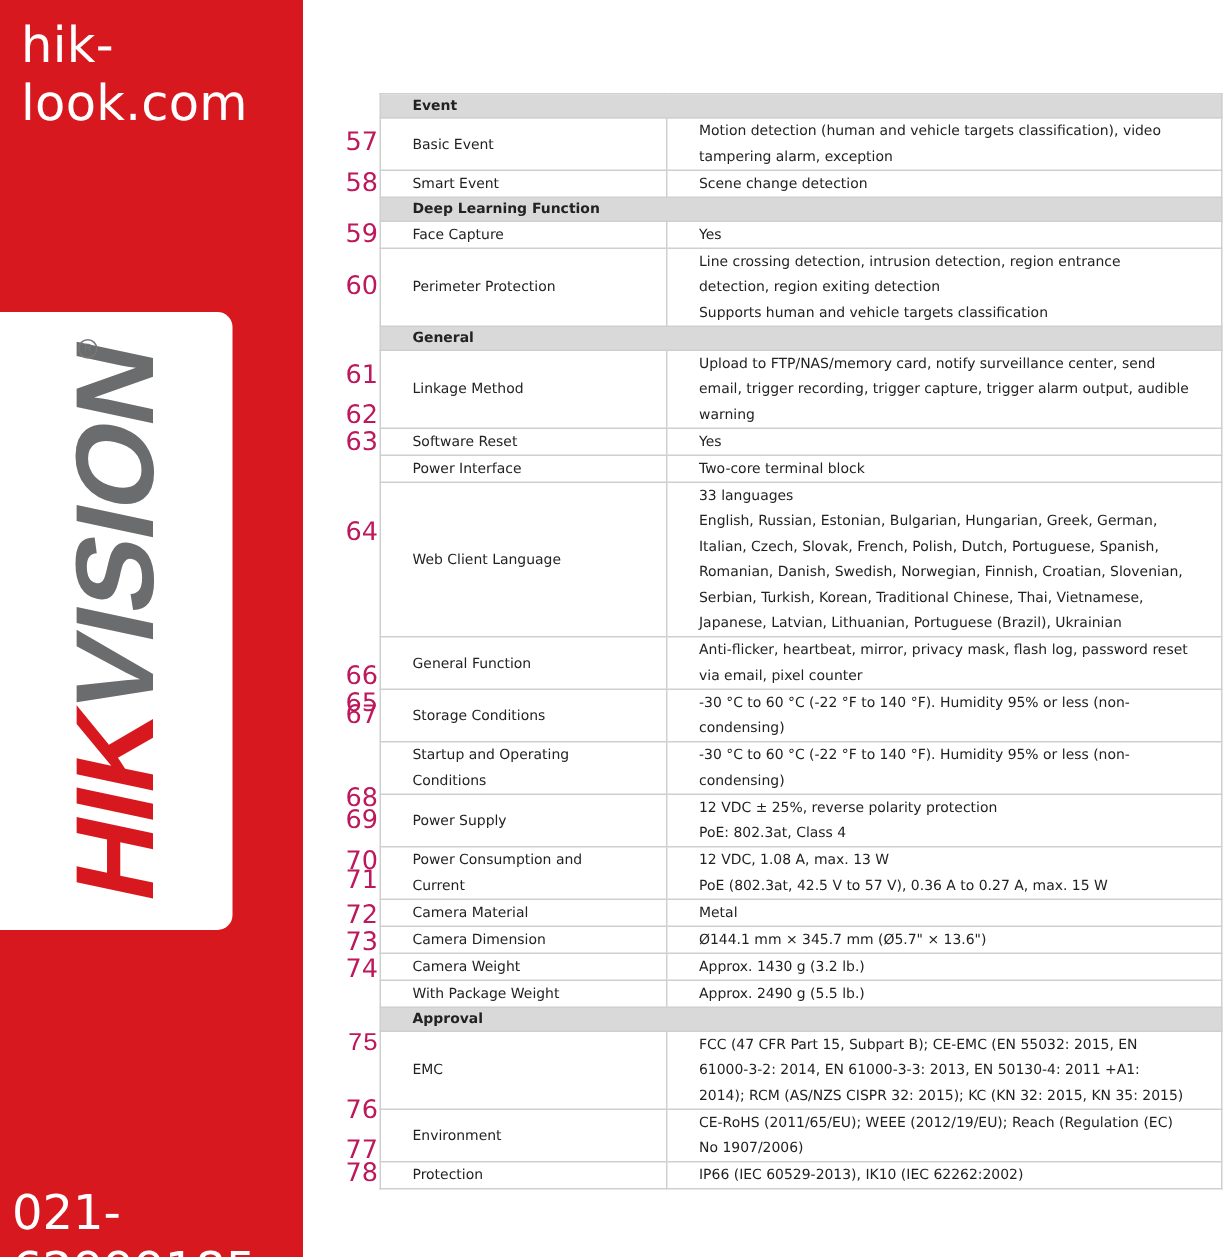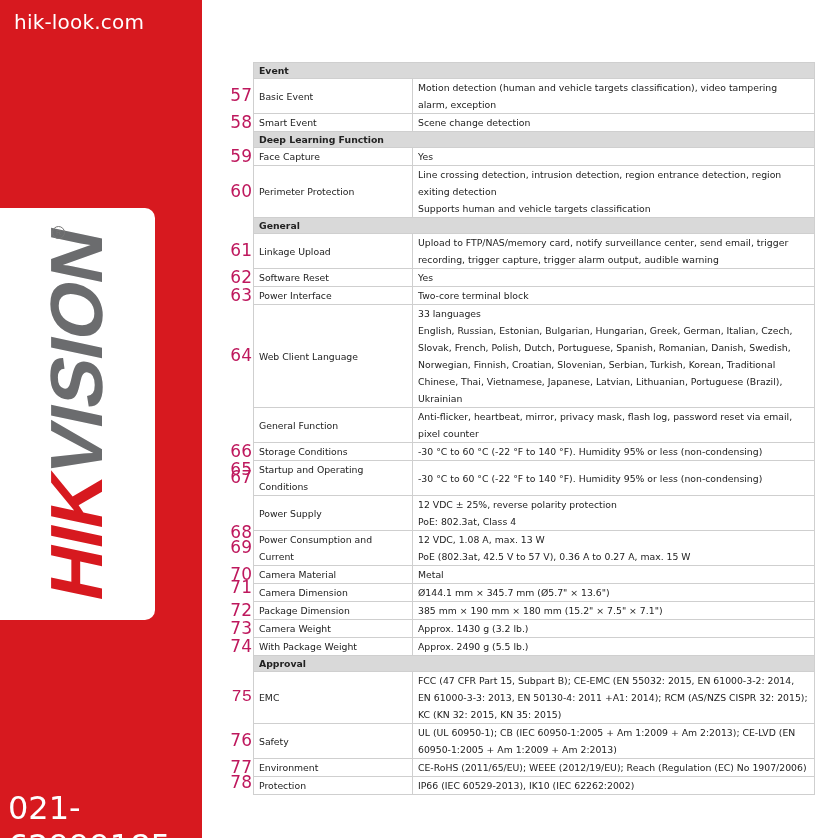--- a/index.html
+++ b/index.html
@@ -7,21 +7,21 @@
     width: 817px; height: 838px; position: relative; overflow: hidden;
     background: #ffffff;
     font-family: "Liberation Sans", sans-serif;
   }
   .sidebar {
     position: absolute; left: 0; top: 0; width: 202px; height: 838px;
     background: #d7191f;
   }
   .site-url {
     position: absolute; left: 14px; top: 10px;
-    color: #ffffff; font-size: 20px; letter-spacing: 0.2px;
+    color: #ffffff; font-size: 33px; letter-spacing: 0.2px;
     font-family: "DejaVu Sans", sans-serif; font-weight: normal;
   }
   .phone {
     position: absolute; left: 8px; top: 789px;
     color: #ffffff; font-size: 32px;
     font-family: "DejaVu Sans", sans-serif;
   }
   .logo-card {
     position: absolute; left: 0; top: 208px; width: 155px; height: 412px;
     background: #ffffff; border-radius: 0 10px 10px 0;
@@ -44,21 +44,21 @@
   .num {
     position: absolute; right: 0; color: #be185d;
     font-size: 17px; font-family: "DejaVu Sans", sans-serif;
   }
   table.spec {
     position: absolute; left: 253px; top: 62px; width: 562px;
     border-collapse: collapse;
     font-family: "DejaVu Sans", sans-serif; font-size: 9.3px; color: #222;
   }
   table.spec td {
-    border: 1px solid #cfcfcf; padding: 0 5px; line-height: 17px;
+    border: 1px solid #cfcfcf; padding: 0 21px; line-height: 17px;
     vertical-align: middle;
     margin-left: 12px;
   }
   table.spec td.k { width: 148px; }
   tr.section td {
     background: #d9d9d9; font-weight: bold; height: 15px; line-height: 15px;
   }
 </style>
 </head>
 <body>
@@ -127,21 +127,21 @@
         <td class="k">Perimeter Protection</td>
         <td>
           <div>Line crossing detection, intrusion detection, region entrance detection, region exiting detection</div>
           <div>Supports human and vehicle targets classification</div>
         </td>
       </tr>
       <tr class="section">
         <td colspan="2">General</td>
       </tr>
       <tr>
-        <td class="k">Linkage Upload</td>
+        <td class="k">Linkage Method</td>
         <td>
           <div>Upload to FTP/NAS/memory card, notify surveillance center, send email, trigger recording, trigger capture, trigger alarm output, audible warning</div>
         </td>
       </tr>
       <tr>
         <td class="k">Software Reset</td>
         <td>
           <div>Yes</div>
         </td>
       </tr>
@@ -196,50 +196,38 @@
           <div>Metal</div>
         </td>
       </tr>
       <tr>
         <td class="k">Camera Dimension</td>
         <td>
           <div>Ø144.1 mm × 345.7 mm (Ø5.7" × 13.6")</div>
         </td>
       </tr>
       <tr>
-        <td class="k">Package Dimension</td>
-        <td>
-          <div>385 mm × 190 mm × 180 mm (15.2" × 7.5" × 7.1")</div>
-        </td>
-      </tr>
-      <tr>
         <td class="k">Camera Weight</td>
         <td>
           <div>Approx. 1430 g (3.2 lb.)</div>
         </td>
       </tr>
       <tr>
         <td class="k">With Package Weight</td>
         <td>
           <div>Approx. 2490 g (5.5 lb.)</div>
         </td>
       </tr>
       <tr class="section">
         <td colspan="2">Approval</td>
       </tr>
       <tr>
         <td class="k">EMC</td>
         <td>
           <div>FCC (47 CFR Part 15, Subpart B); CE-EMC (EN 55032: 2015, EN 61000-3-2: 2014, EN 61000-3-3: 2013, EN 50130-4: 2011 +A1: 2014); RCM (AS/NZS CISPR 32: 2015); KC (KN 32: 2015, KN 35: 2015)</div>
-        </td>
-      </tr>
-      <tr>
-        <td class="k">Safety</td>
-        <td>
-          <div>UL (UL 60950-1); CB (IEC 60950-1:2005 + Am 1:2009 + Am 2:2013); CE-LVD (EN 60950-1:2005 + Am 1:2009 + Am 2:2013)</div>
         </td>
       </tr>
       <tr>
         <td class="k">Environment</td>
         <td>
           <div>CE-RoHS (2011/65/EU); WEEE (2012/19/EU); Reach (Regulation (EC) No 1907/2006)</div>
         </td>
       </tr>
       <tr>
         <td class="k">Protection</td>

